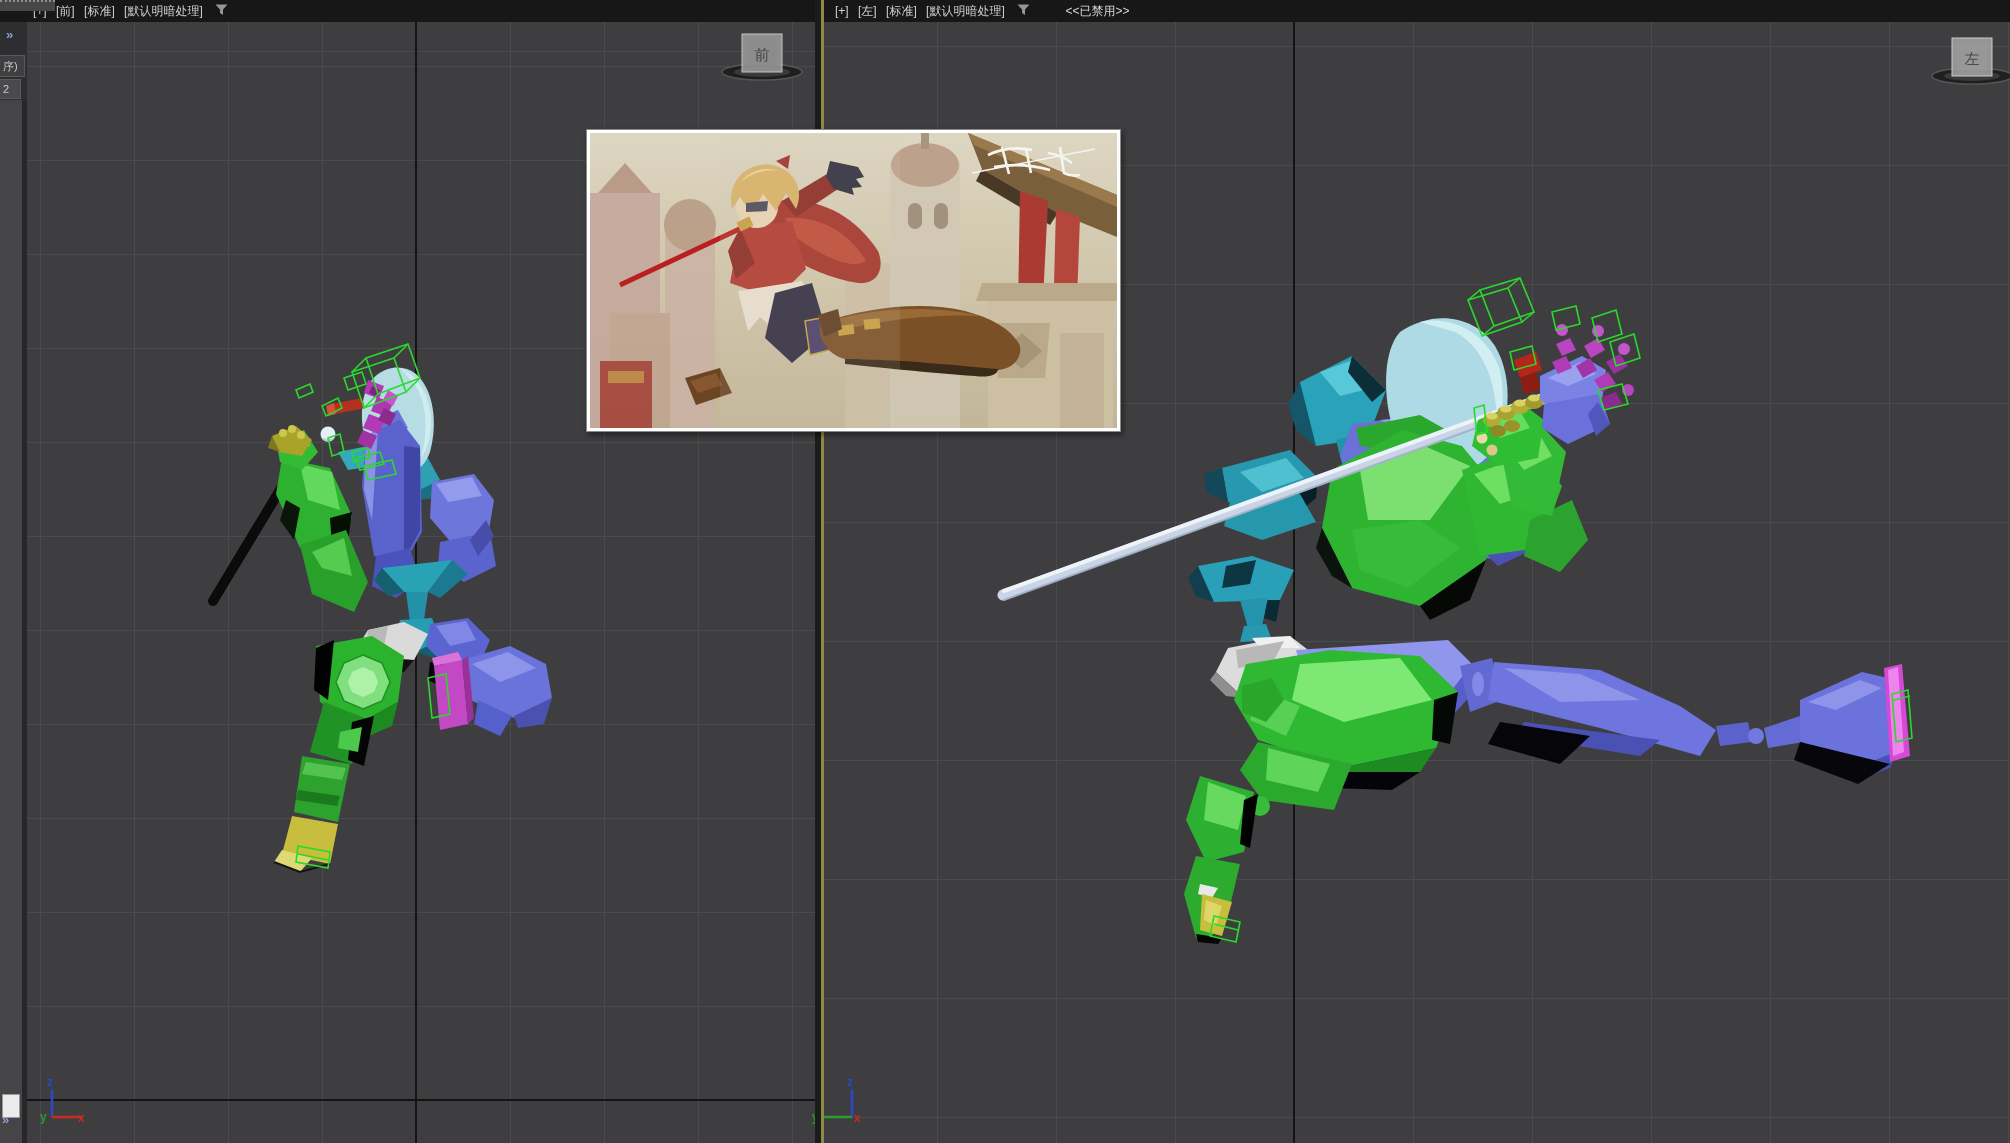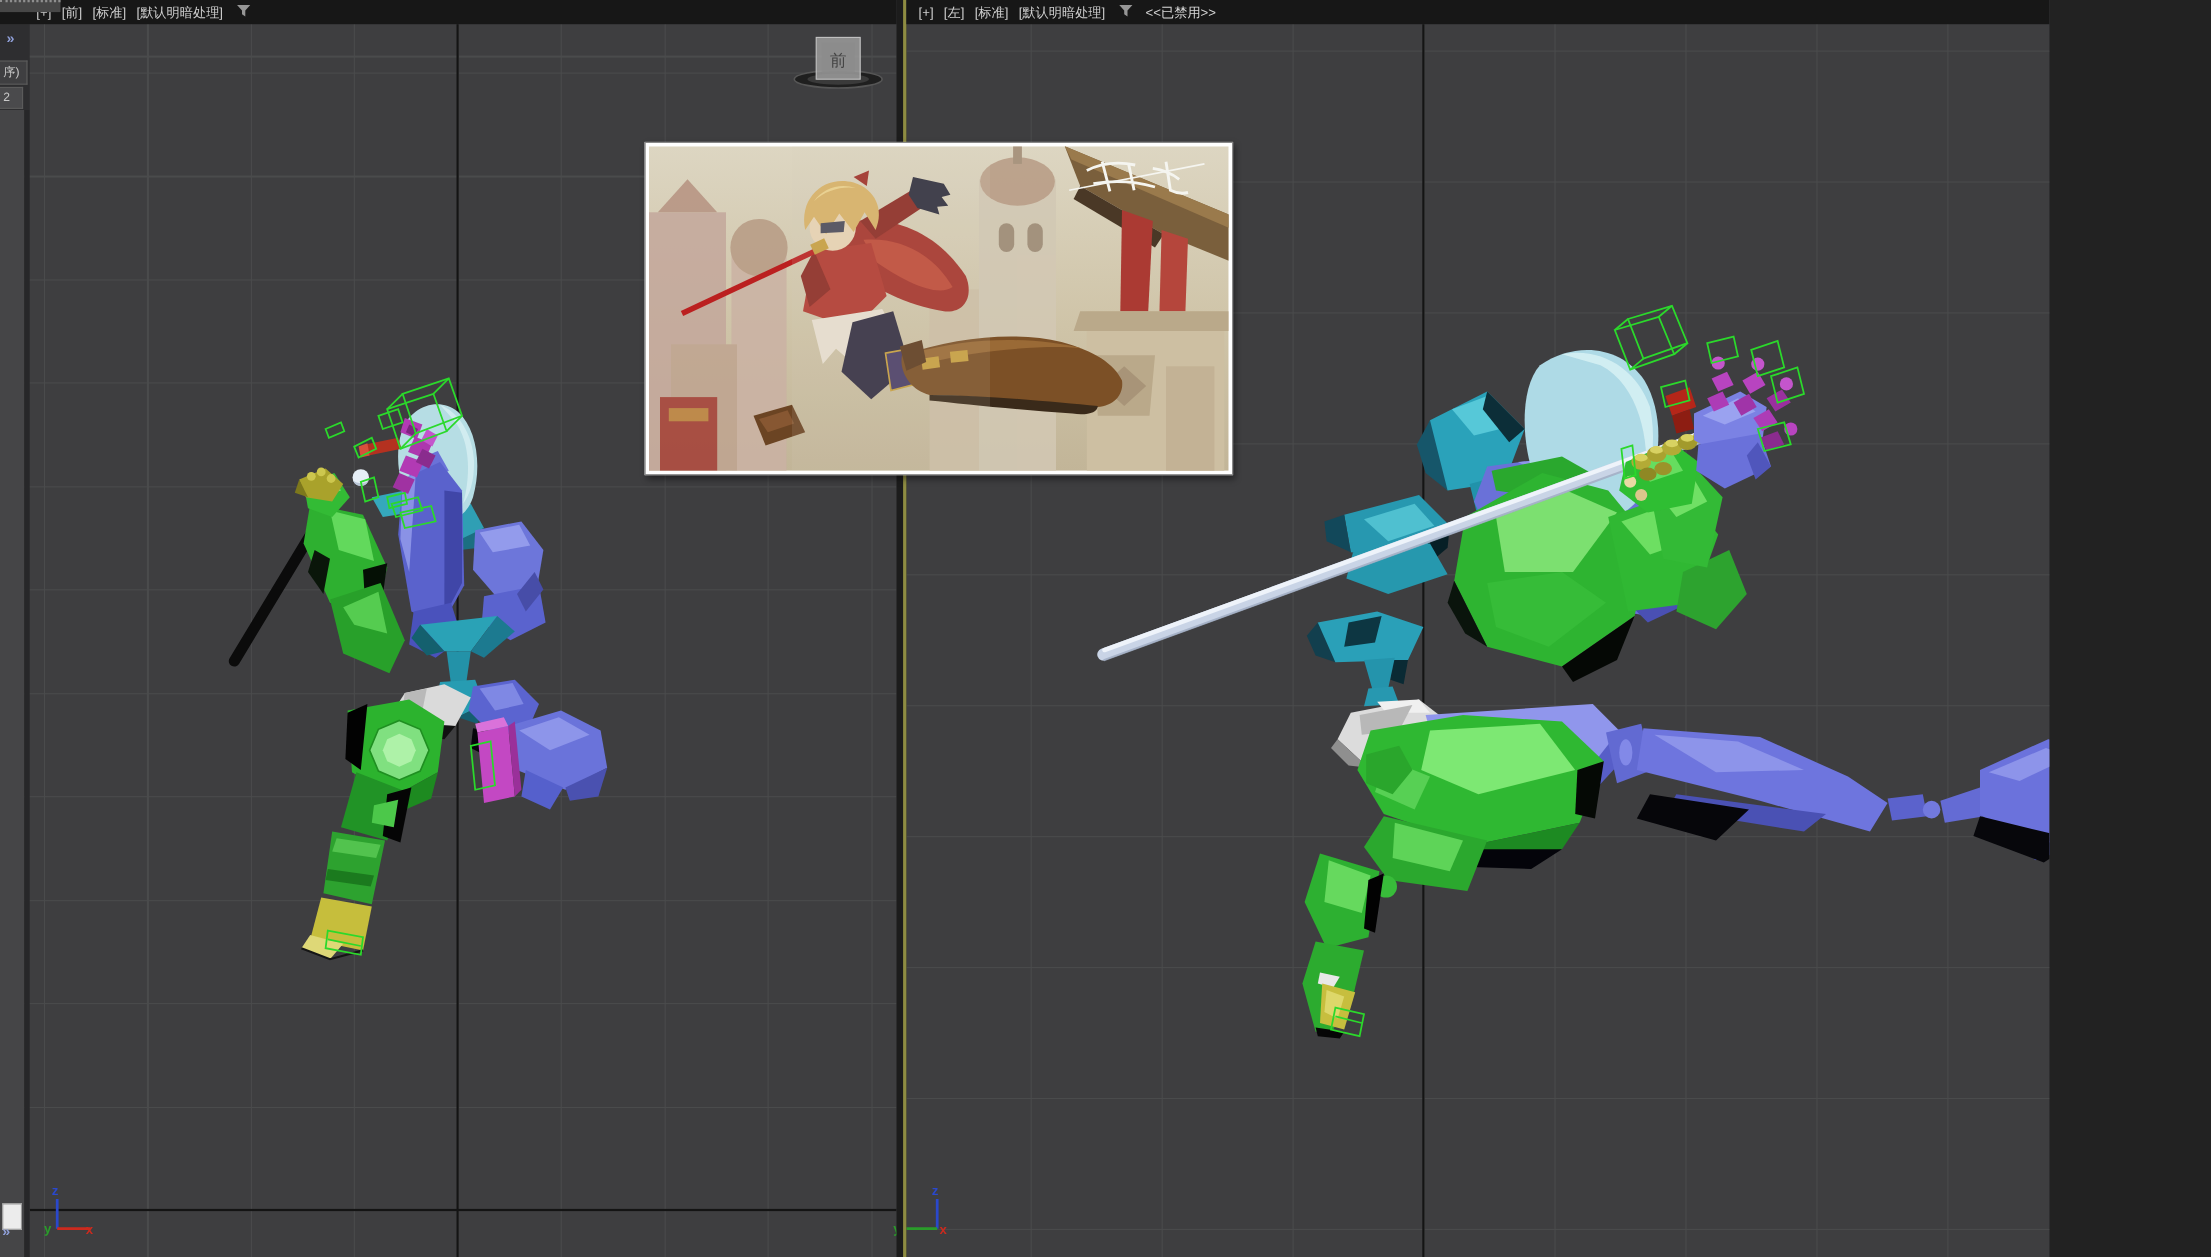--- a/index.html
+++ b/index.html
@@ -1,16 +1,16 @@
 <!DOCTYPE html>
 <html><head>
 <meta charset="utf-8">
 <style>
   html,body{margin:0;padding:0;background:#222;}
-  #stage{position:relative;width:1863px;height:1143px;overflow:hidden;
+  #stage{position:relative;width:2010px;height:1143px;overflow:hidden;
          font-family:"Liberation Sans","DejaVu Sans",sans-serif;background:#3e3e40;}
   
   .vp{position:absolute;top:0;height:1143px;}
   #vp-left{left:0;width:815px;}
   #vp-right{left:824px;width:1186px;}
   .grid{position:absolute;left:0;top:0;right:0;bottom:0;background-color:#3e3e40;
         background-image:
           repeating-linear-gradient(to right,#4a4b4c 0 1px,transparent 1px 94px),
           repeating-linear-gradient(to bottom,#4a4b4c 0 1px,transparent 1px 94px);}
   #vp-left .grid{background-position:40px 0,0 66px;}
@@ -22,21 +22,21 @@
   #vl-left{left:415px;top:22px;width:2px;bottom:0;}
   #hl-left{left:27px;right:0;top:1099px;height:2px;}
   #vl-right{left:469px;top:22px;width:2px;bottom:0;}
   
   .vplabel{position:absolute;left:0;top:0;right:0;height:22px;background:#171717;
            color:#cfcfcf;font-size:12px;line-height:22px;white-space:nowrap;z-index:6;}
   .vplabel span.part{margin:0 3px;cursor:default;}
   #vp-left .vplabel{padding-left:30px;}
   #vp-right .vplabel{padding-left:8px;}
   .funnel{display:inline-block;vertical-align:middle;margin:0 6px;}
-  .badge{margin-left:2px;color:#d8d8d8;}
+  .badge{margin-left:26px;color:#d8d8d8;}
   
   #divider{position:absolute;left:815px;top:0;width:9px;height:1143px;background:#1c1c1c;z-index:5;}
   #divider .active-edge{position:absolute;left:6px;top:0;width:3px;height:1143px;background:#8e8c42;}
   
   .viewcube{position:absolute;width:92px;height:58px;z-index:4;}
   #cube-left{left:716px;top:26px;}
   #cube-right{left:1926px;top:30px;}
   .viewcube svg{display:block;}
   
   .edgebox{position:absolute;left:0;background:#3f3f41;border:1px solid #5b5b5b;border-left:none;

